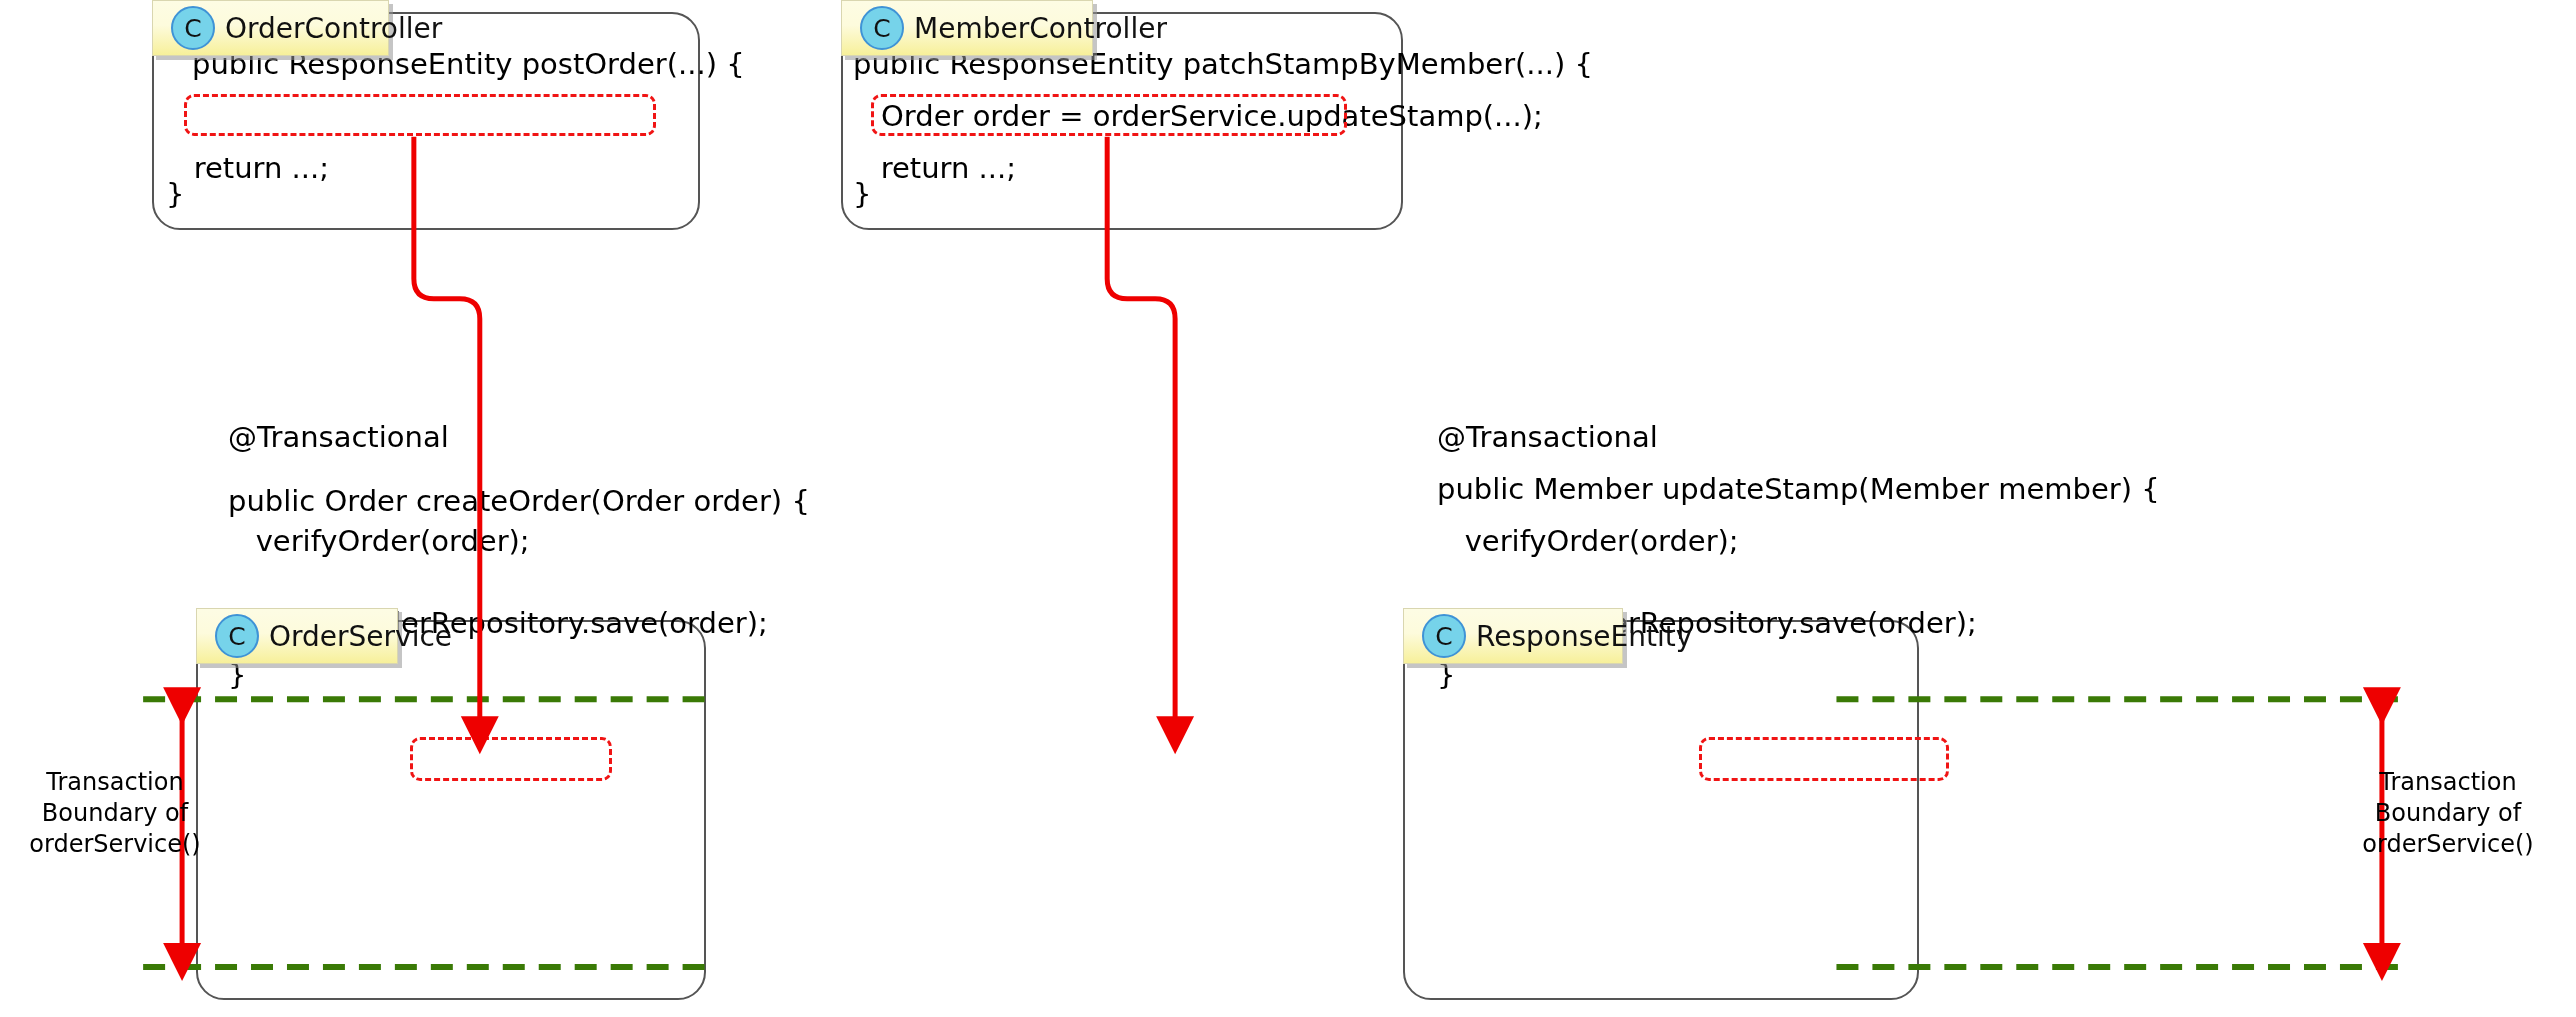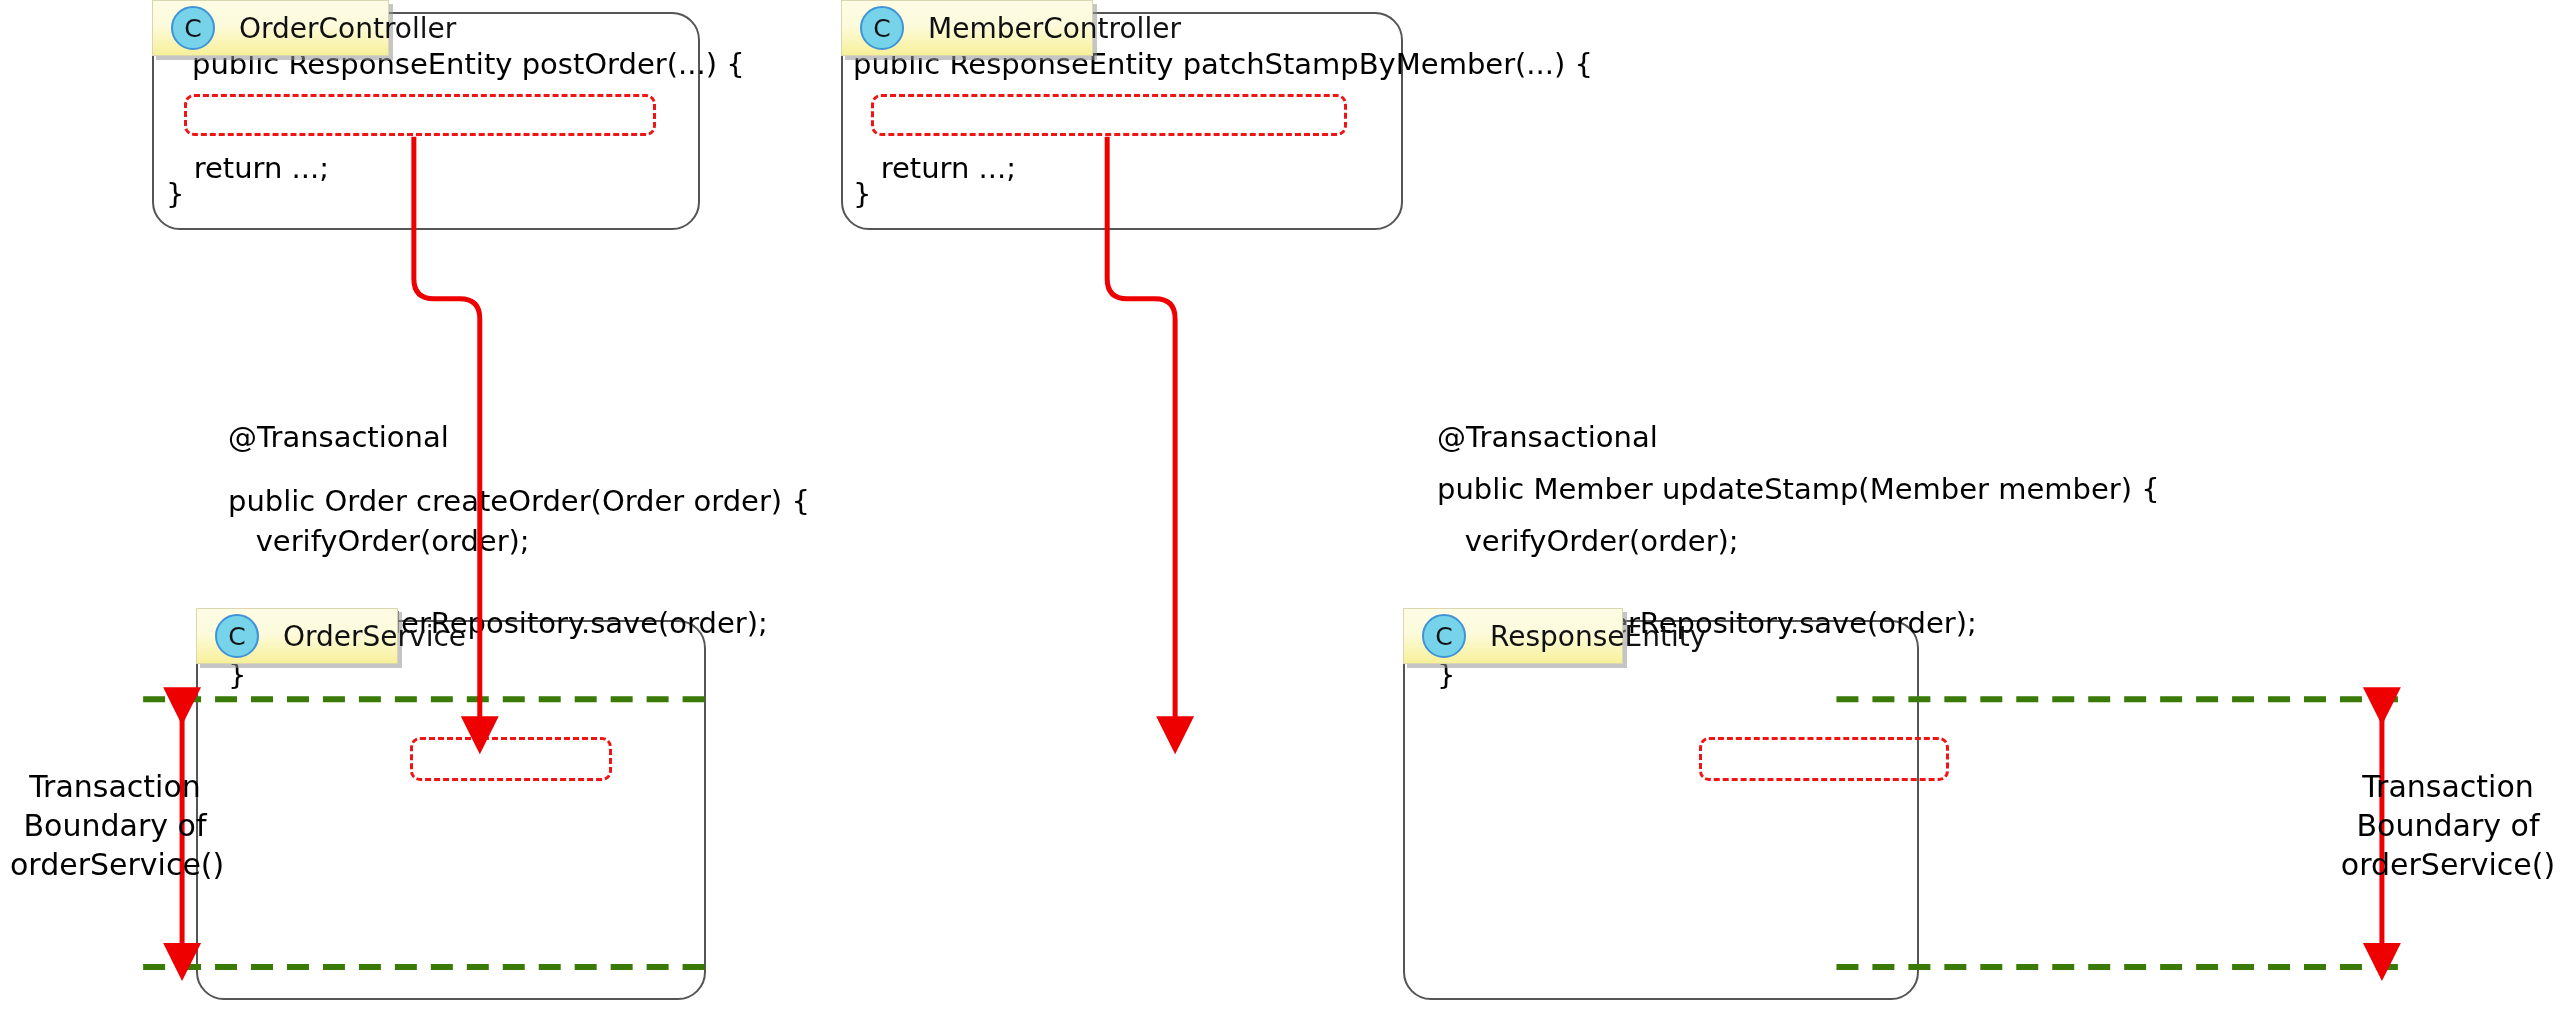--- a/index.html
+++ b/index.html
@@ -68,21 +68,21 @@
     border: 2px solid #3f93d6;
     display: flex;
     align-items: center;
     justify-content: center;
     font-family: "DejaVu Sans", sans-serif;
     font-size: 25px;
     color: #111111;
     line-height: 1;
   }
   .uml-title {
-    margin-left: 24px;
+    margin-left: 10px;
     font-family: "DejaVu Sans", sans-serif;
     font-size: 28px;
     color: #111111;
     white-space: nowrap;
   }
 
   
   .code-block {
     position: absolute;
     z-index: 3;
@@ -104,21 +104,21 @@
     border: 3px dashed #f01414;
     border-radius: 10px;
     z-index: 3;
     box-sizing: border-box;
   }
 
   
   .boundary-label {
     position: absolute;
     font-family: "DejaVu Sans", sans-serif;
-    font-size: 30px;
+    font-size: 24px;
     color: #000000;
     text-align: center;
     line-height: 1.30;
     z-index: 6;
     white-space: nowrap;
   }
 </style>
 </head>
 <body>
 
@@ -162,20 +162,21 @@
 
   <div class="uml-box" style="left:841px; top:12px; width:562px; height:218px;">
     <div class="uml-body"></div>
   </div>
   <div class="uml-header" style="left:841px; top:0px; width:252px;">
     <div class="c-badge">C</div>
     <div class="uml-title">MemberController</div>
   </div>
   <div class="code-block" style="left:853px; top:50px; width:540px; height:160px;">
     <div class="code-line" style="left:0px; top:0px;">public ResponseEntity patchStampByMember(...) {</div>
+    <div class="code-line" style="left:28px; top:52px;">Order order = orderService.updateStamp(...);</div>
     <div class="code-line" style="left:0px; top:104px;">   return ...;</div>
     <div class="code-line" style="left:0px; top:130px;">}</div>
   </div>
   <div class="hl" style="left:871px; top:94px; width:476px; height:42px;"></div>
 
   <div class="uml-box" style="left:1403px; top:620px; width:516px; height:380px;">
     <div class="uml-body"></div>
   </div>
   <div class="uml-header" style="left:1403px; top:608px; width:220px;">
     <div class="c-badge">C</div>

